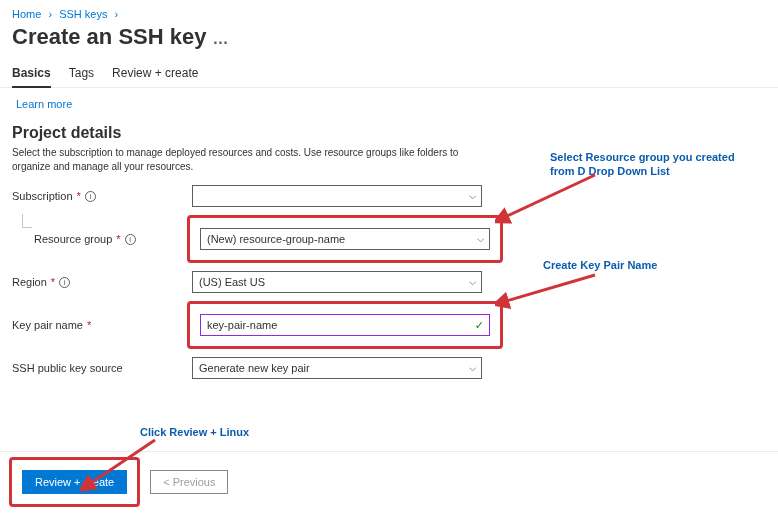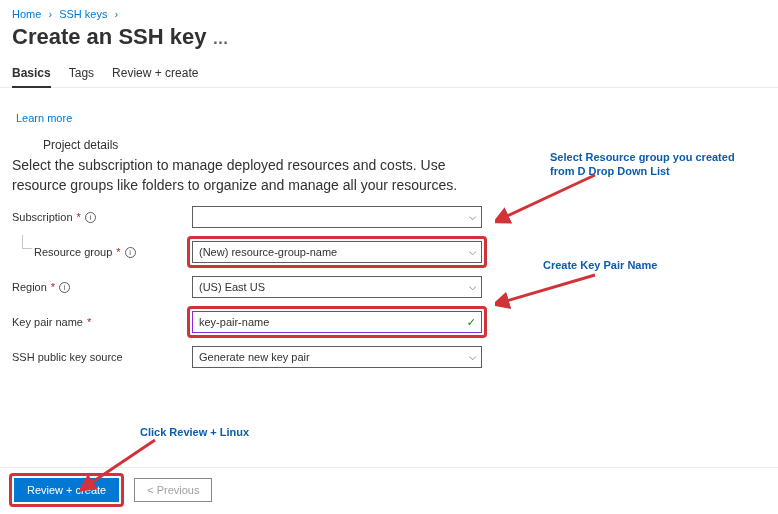--- a/index.html
+++ b/index.html
@@ -37,23 +37,23 @@
       color: #323130;
       cursor: pointer;
     }
     .tab.active {
       font-weight: 600;
       border-bottom: 2px solid #323130;
       margin-bottom: -1px;
     }
     .content { padding: 10px 12px 0 12px; }
     .desc { font-size: 11px; color: #323130; line-height: 1.4; }
-    .learn-more { color: #0078d4; text-decoration: none; font-size: 11px; display: block; margin-top: 14px; margin-left: 4px; }
-    .section-title { font-size: 12px; font-weight: 400; margin-top: 14px; margin-left: 31px; }
-    .section-desc { font-size: 14px; color: #323130; margin-top: 4px; max-width: 460px; line-height: 1.4; }
+    .learn-more { color: #0078d4; text-decoration: none; font-size: 11px; display: block; margin-top: 0; margin-left: 4px; }
+    .section-title { font-size: 16px; font-weight: 700; margin-top: 14px; }
+    .section-desc { font-size: 10px; color: #323130; margin-top: 4px; max-width: 460px; line-height: 1.4; }
     .field-row {
       display: flex;
       align-items: center;
       margin-top: 11px;
     }
     .field-row.indent { padding-left: 22px; position: relative; }
     .indent-line {
       position: absolute;
       left: 10px;
       top: -4px;
@@ -111,21 +111,21 @@
       position: absolute;
       right: 6px;
       top: 50%;
       transform: translateY(-50%);
       color: #107c10;
       font-size: 11px;
     }
     .highlight-box {
       border: 3px solid #d13438;
       border-radius: 4px;
-      padding: 2px;
+      padding: 10px;
       margin-left: -5px;
       margin-top: -3px;
       margin-bottom: -3px;
     }
     .footer {
       position: absolute;
       bottom: 10px;
       left: 0;
       right: 0;
       padding: 8px 12px 0 12px;

